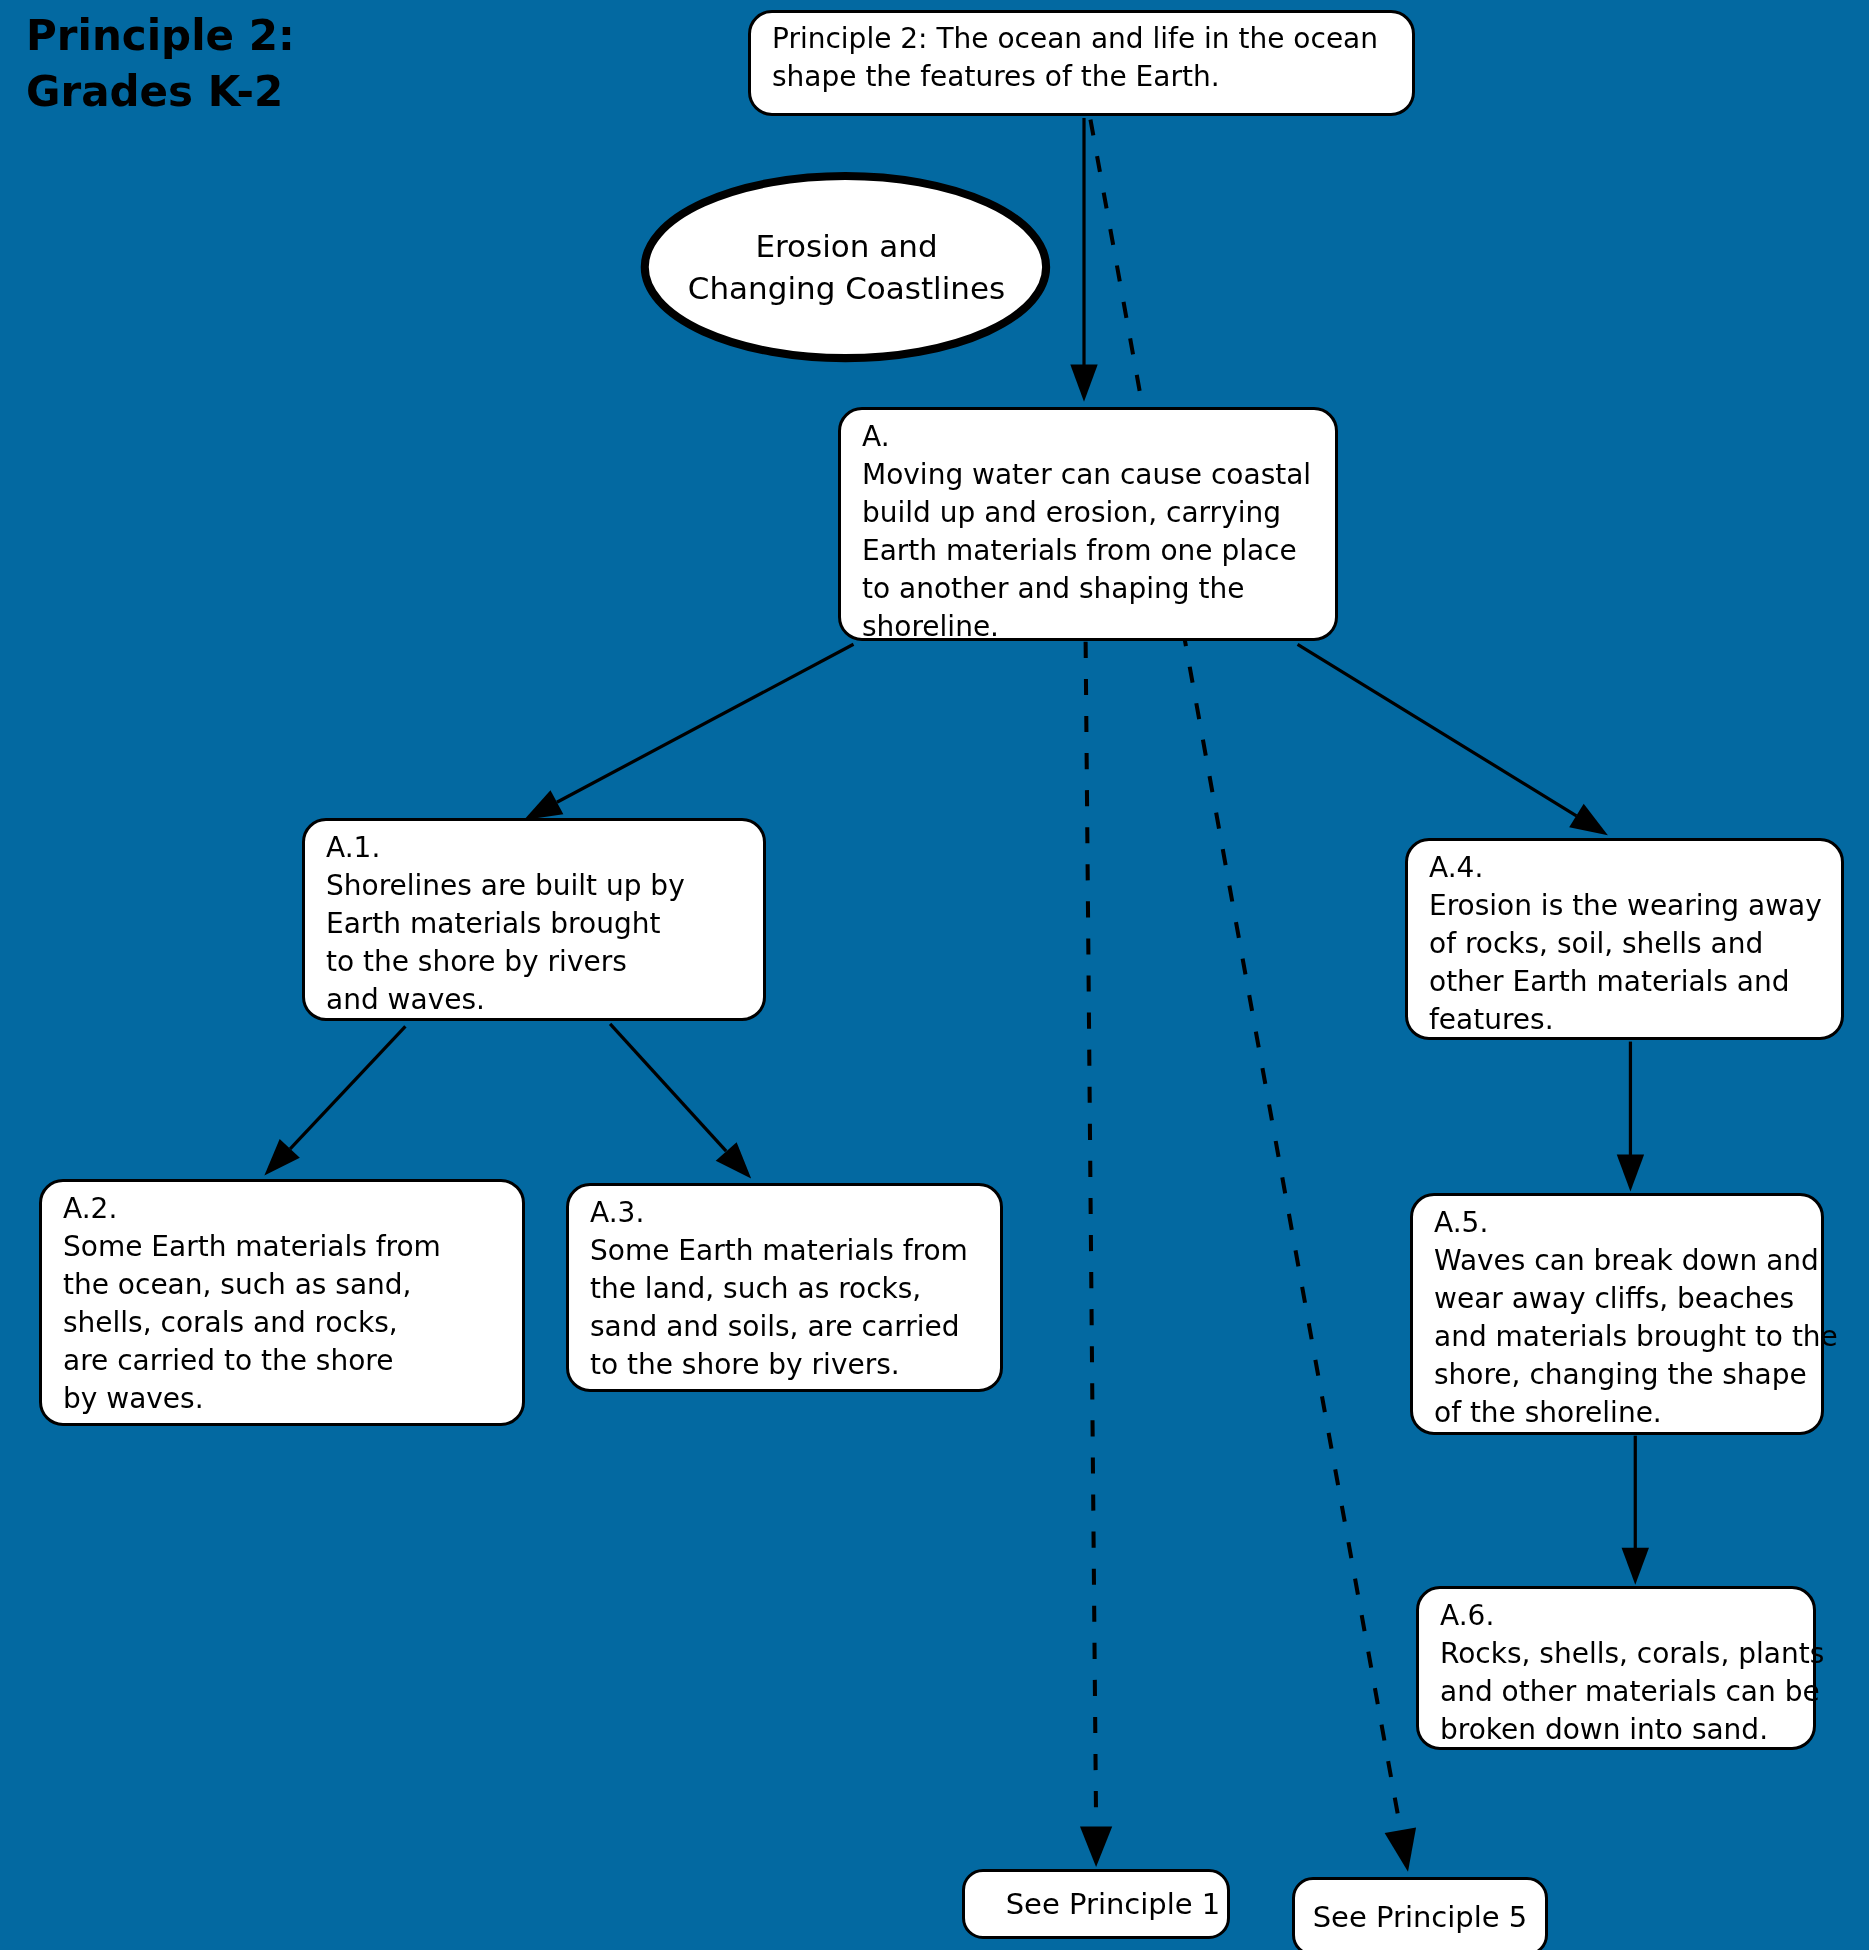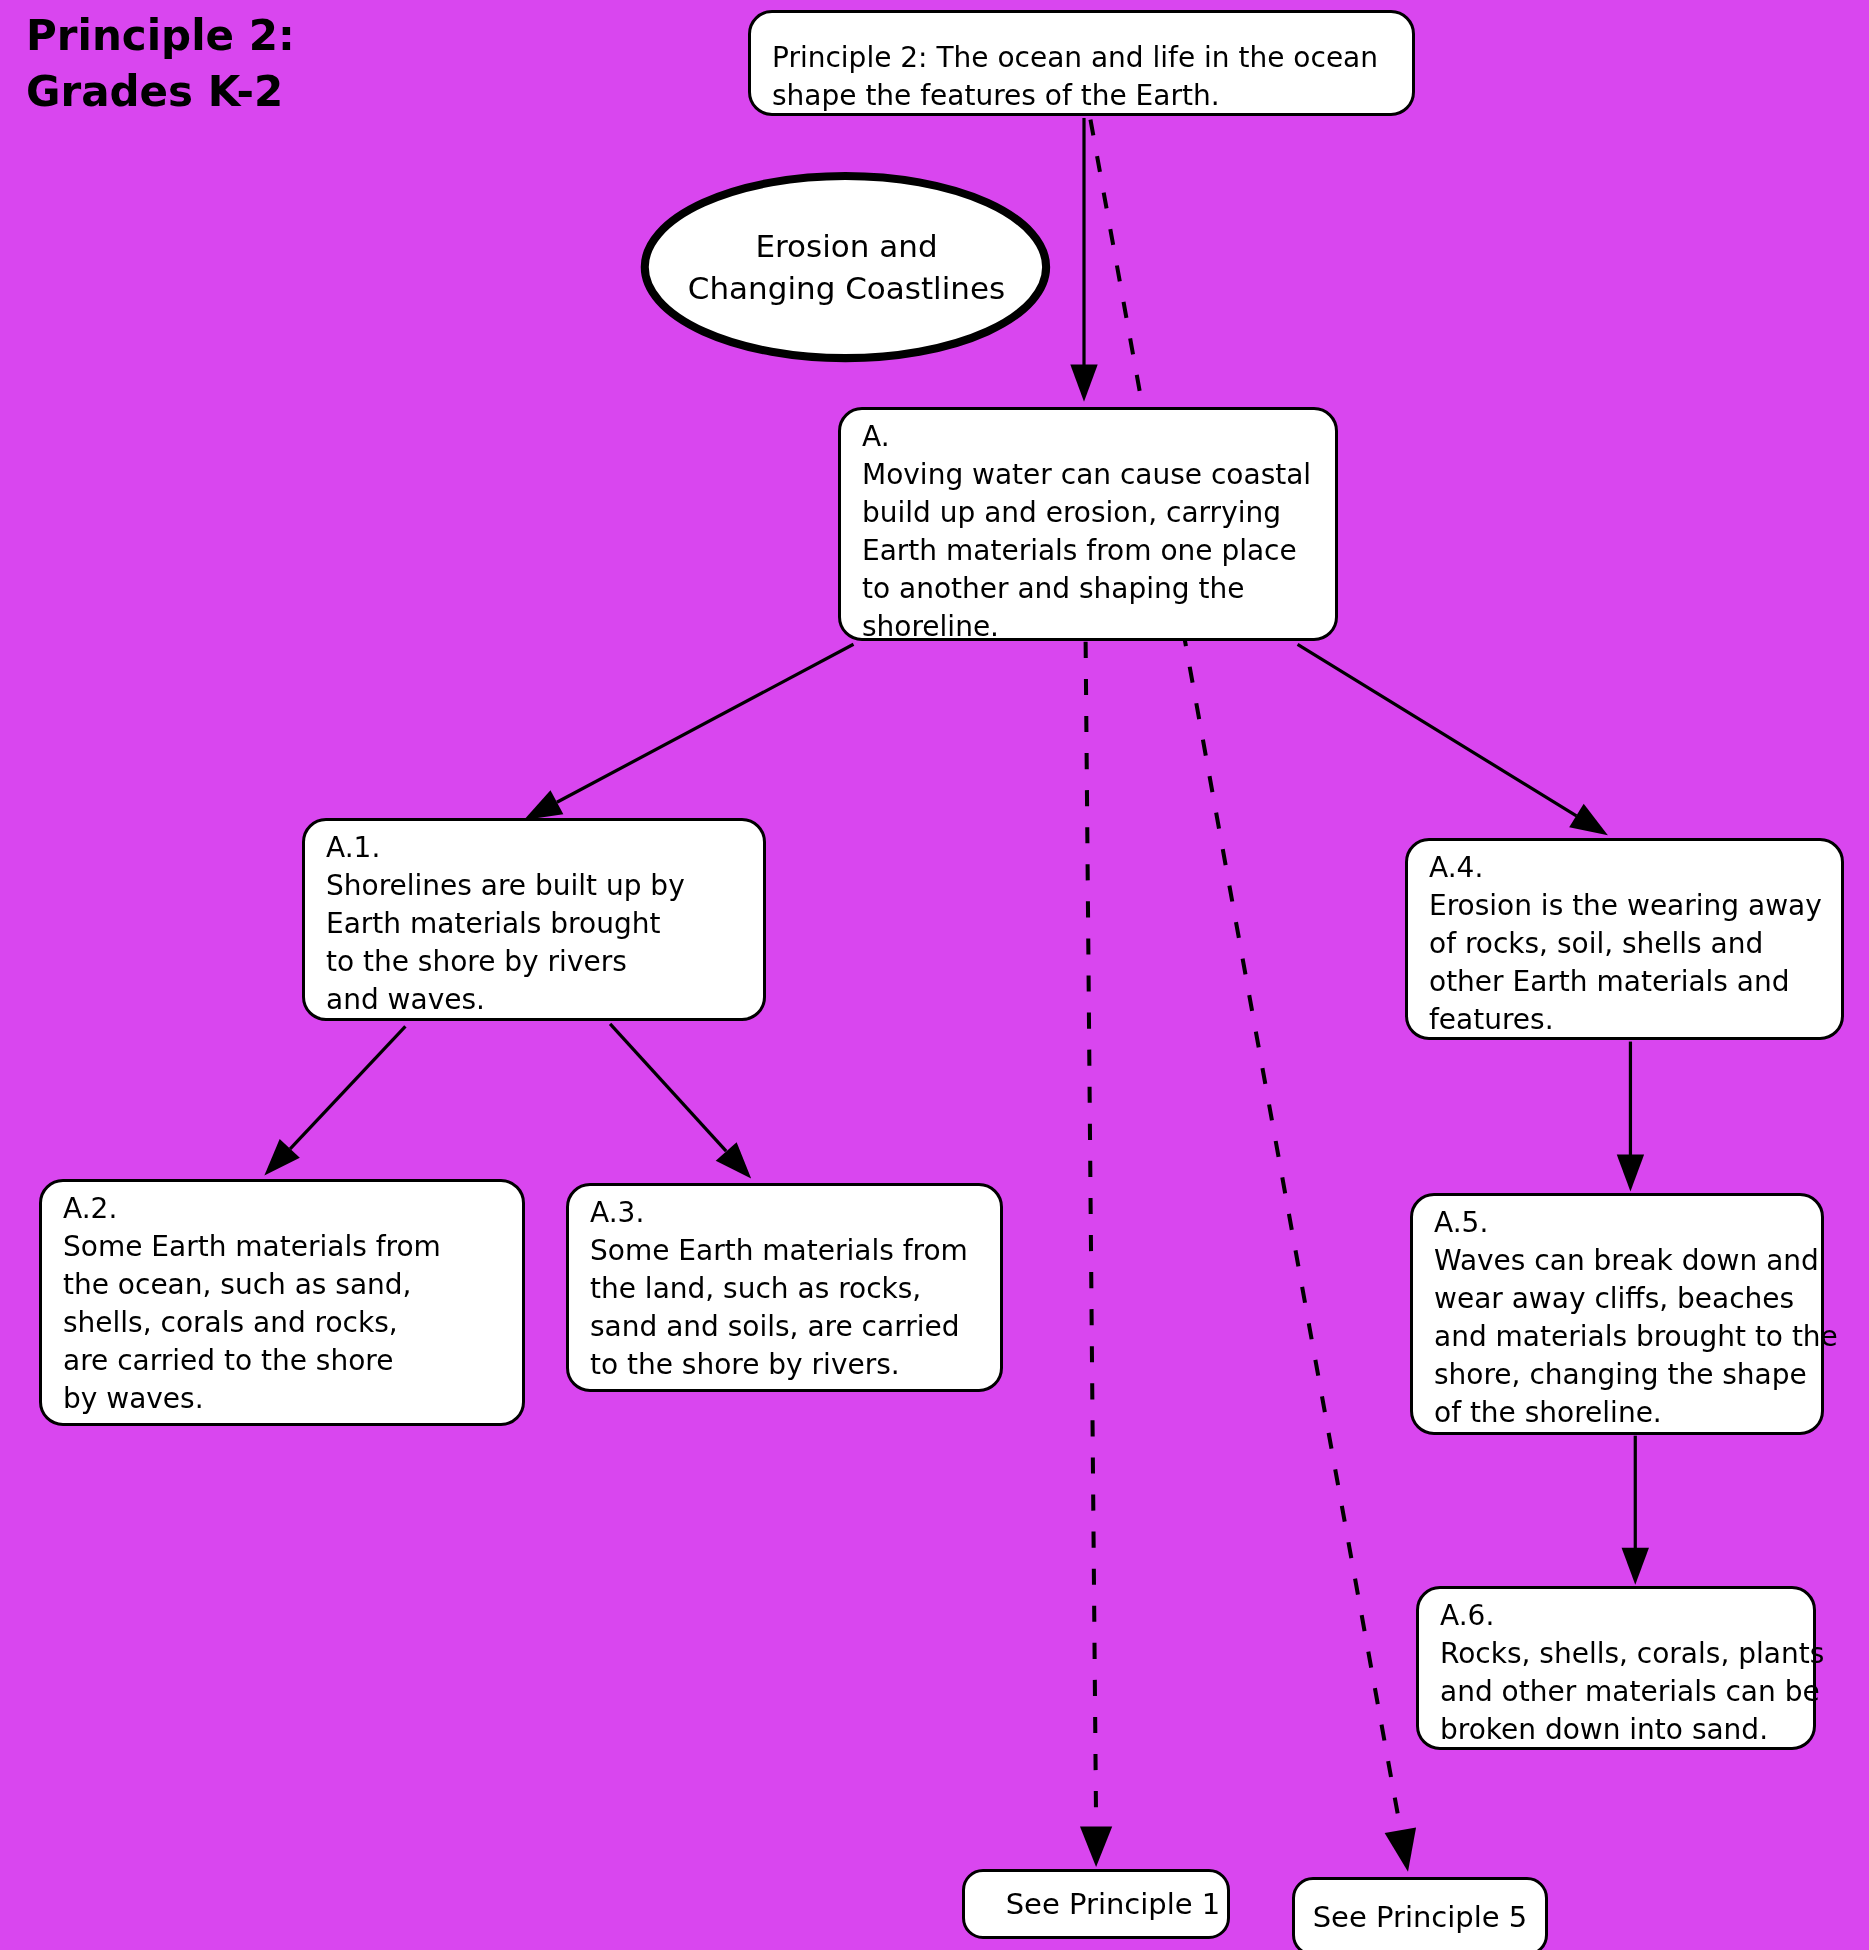--- a/index.html
+++ b/index.html
@@ -1,17 +1,17 @@
 <!DOCTYPE html>
 <html style="font-size:13px"><head>
 <meta charset="utf-8">
 <style>
   html,body { margin:0; padding:0; background:#ffffff; }
   .stage {
-    position:relative; width:1869px; height:1951px; background:#d946ef;
+    position:relative; width:1869px; height:1951px; background:#0369a1;
     font-family:"DejaVu Sans","Liberation Sans",sans-serif; color:#000000;
     overflow:hidden;
   }
   svg.links { position:absolute; left:0; top:0; z-index:1; }
   svg.links line, svg.links ellipse { stroke:#000000; }
   svg.links polygon { fill:#000000; stroke:none; }
 
   .page-title {
     position:absolute; left:26px; top:8px; z-index:2;
     font-size:42px; line-height:56px; font-weight:bold; white-space:pre;
@@ -65,21 +65,21 @@
 
     <line x1="2029" y1="1781" x2="2029" y2="1926" stroke-width="4"></line>
     <polygon points="2029,1966 2012,1920 2046,1920"></polygon>
 
     <ellipse cx="1049" cy="331" rx="249" ry="113" fill="#ffffff" stroke-width="10"></ellipse>
   </svg>
 
   <div class="page-title">Principle 2:
 Grades K-2</div>
 
-  <div class="node" style="left:748px; top:9.7px; width:667px; height:106px; padding-top:26px;">Principle 2: The ocean and life in the ocean
+  <div class="node" style="left:748px; top:9.7px; width:667px; height:106px; padding-top:7px;">Principle 2: The ocean and life in the ocean
 shape the features of the Earth.</div>
 
   <div class="topic-label" style="left:657px; top:197px; width:379px; height:139px;">Erosion and
 Changing Coastlines</div>
 
   <div class="node" style="left:838px; top:407px; width:500px; height:234px;">A.
 Moving water can cause coastal
 build up and erosion, carrying
 Earth materials from one place
 to another and shaping the

